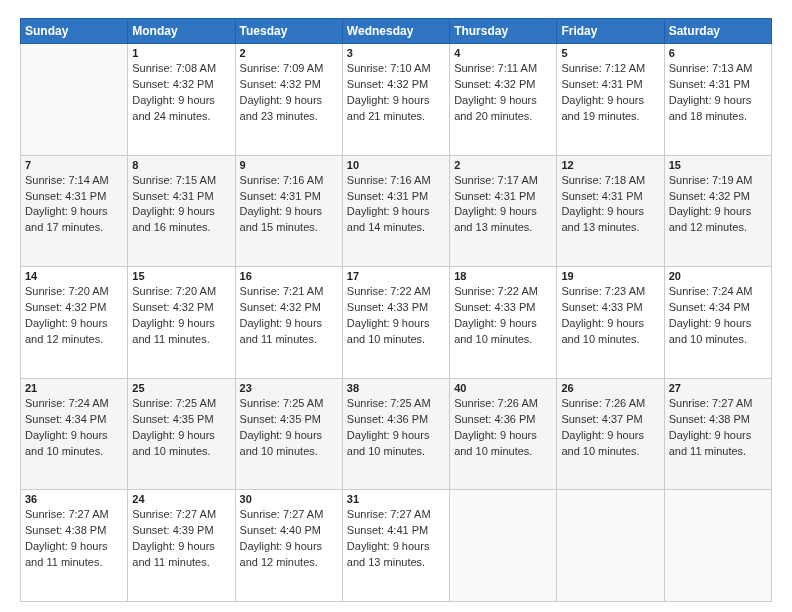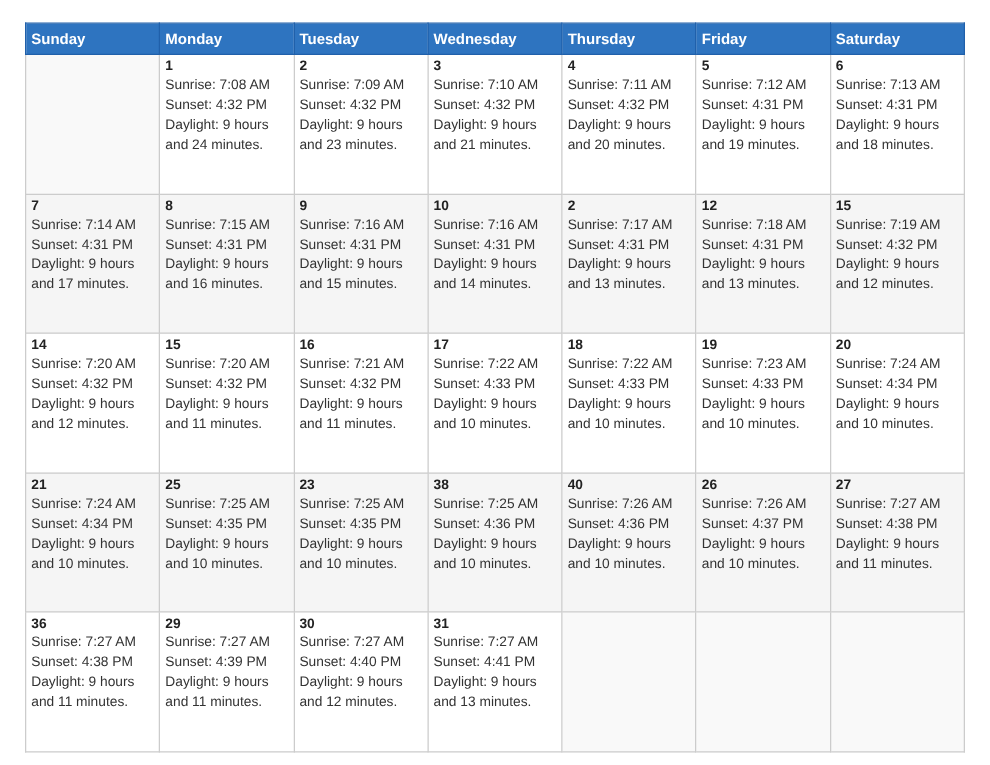--- a/index.html
+++ b/index.html
@@ -230,21 +230,21 @@
             <span class="day-num">27</span>
             <div class="day-info">Sunrise: 7:27 AM<br>Sunset: 4:38 PM<br>Daylight: 9 hours and 11 minutes.</div>
           </td>
         </tr>
         <tr>
           <td>
             <span class="day-num">36</span>
             <div class="day-info">Sunrise: 7:27 AM<br>Sunset: 4:38 PM<br>Daylight: 9 hours and 11 minutes.</div>
           </td>
           <td>
-            <span class="day-num">29</span>
+            <span class="day-num">24</span>
             <div class="day-info">Sunrise: 7:27 AM<br>Sunset: 4:39 PM<br>Daylight: 9 hours and 11 minutes.</div>
           </td>
           <td>
             <span class="day-num">30</span>
             <div class="day-info">Sunrise: 7:27 AM<br>Sunset: 4:40 PM<br>Daylight: 9 hours and 12 minutes.</div>
           </td>
           <td>
             <span class="day-num">31</span>
             <div class="day-info">Sunrise: 7:27 AM<br>Sunset: 4:41 PM<br>Daylight: 9 hours and 13 minutes.</div>
           </td>

